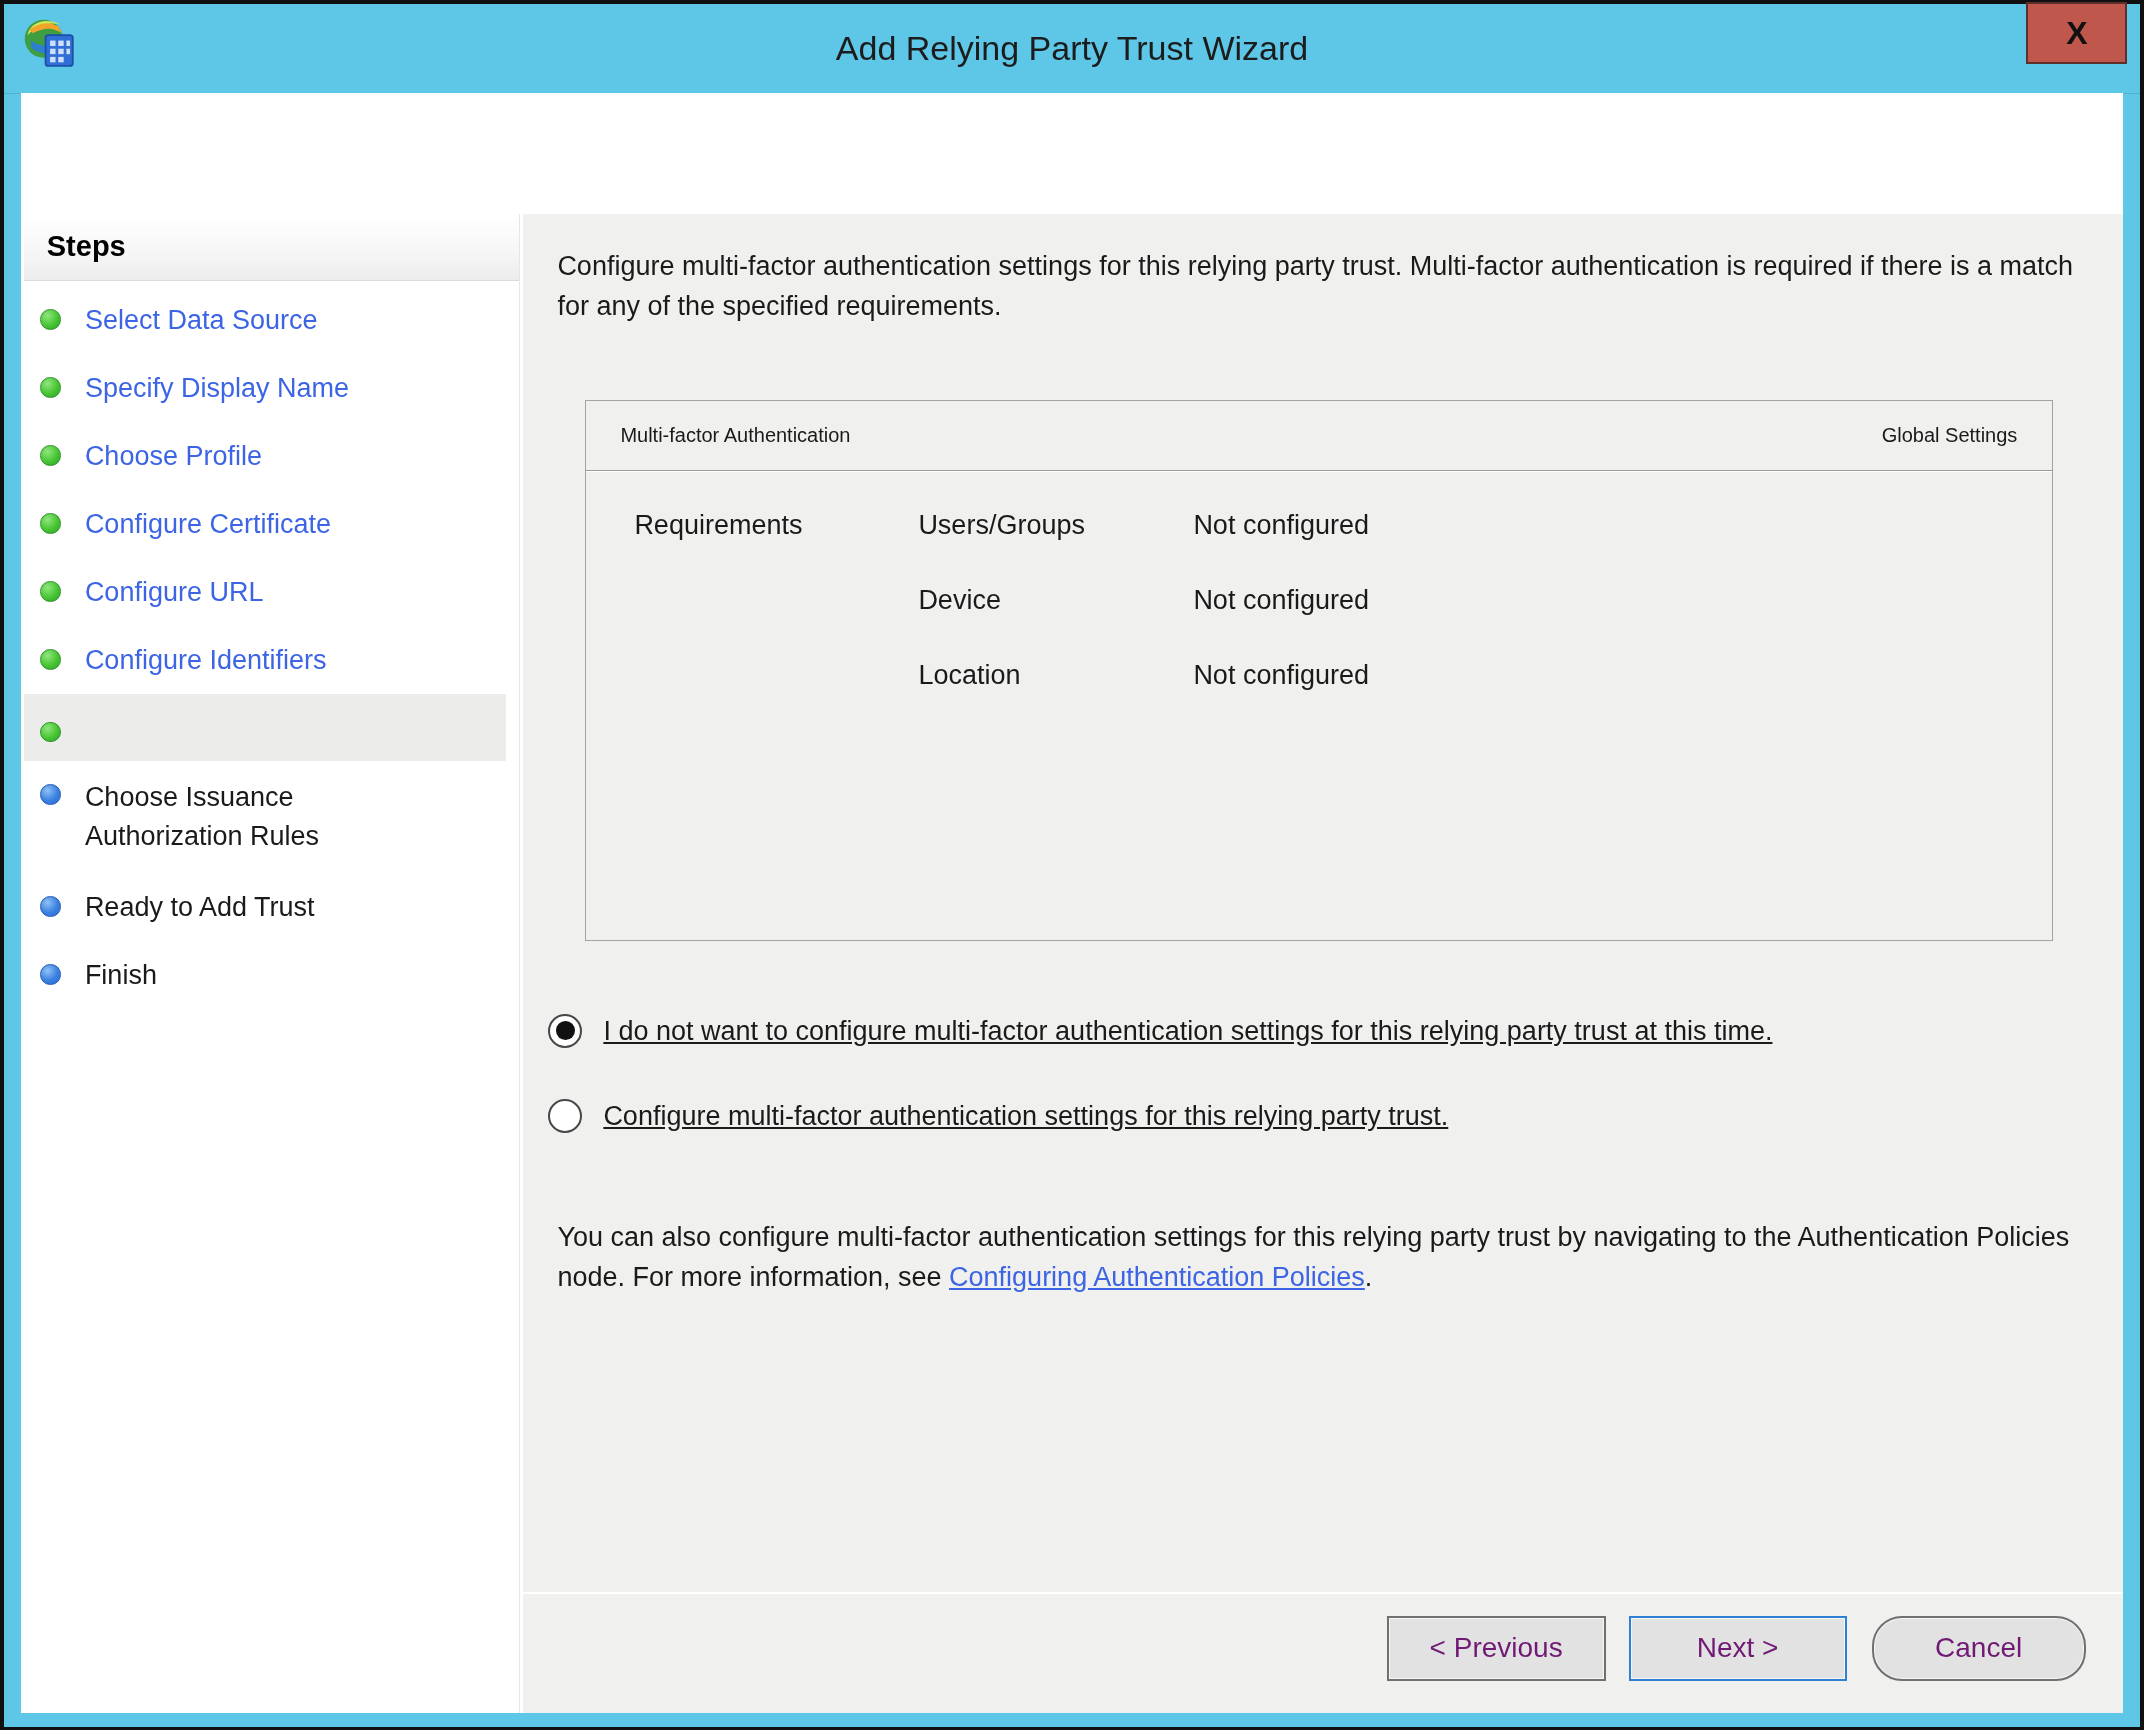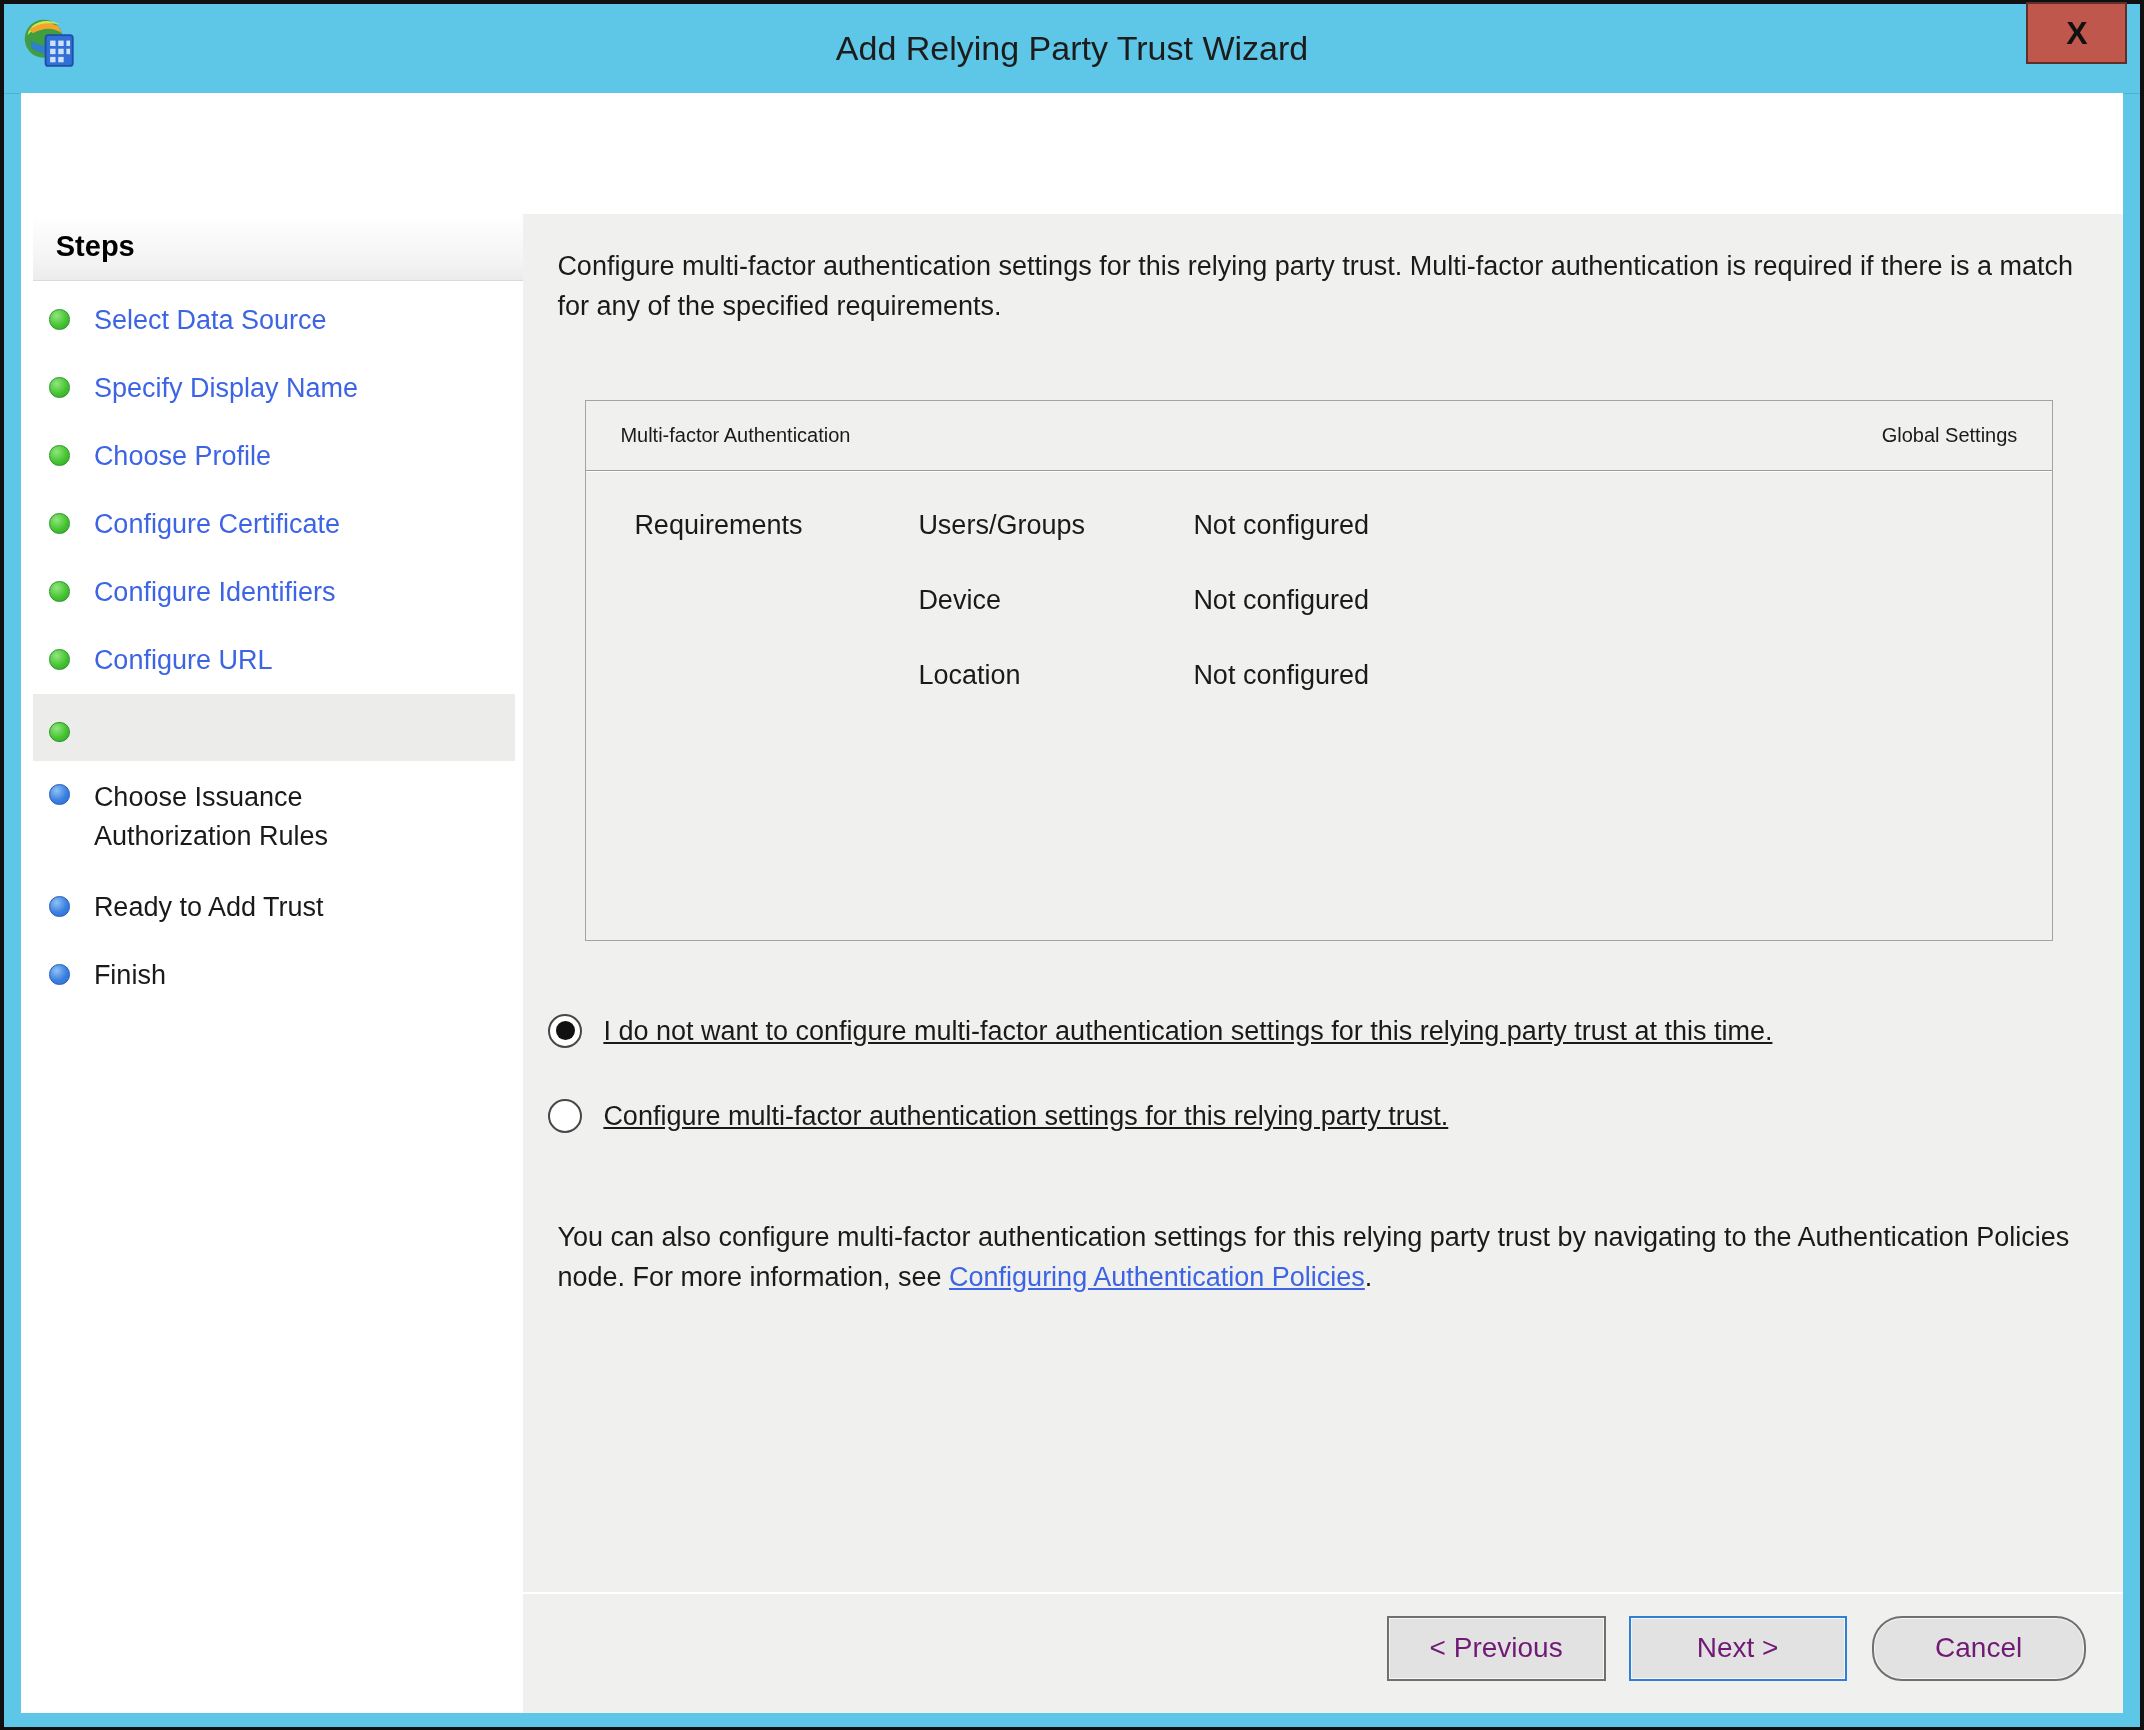--- a/index.html
+++ b/index.html
@@ -14,21 +14,21 @@
   .app-icon{position:absolute;left:18.6px;top:13px;width:58px;height:58px;}
   .title{position:absolute;left:0;right:0;top:0;height:77px;line-height:88px;text-align:center;
          font-size:34px;color:#1c1c1c;}
   .close-btn{position:absolute;right:13px;top:-1.9px;width:101px;height:62px;
          background:var(--close-red,#c0574c);border:2.8px solid #5e2f29;
          font-family:inherit;font-size:32px;font-weight:bold;color:#111;line-height:1;
          display:flex;align-items:center;justify-content:center;padding:0;cursor:pointer;}
   
   .inner{position:absolute;left:17.7px;right:17.7px;top:89px;bottom:14px;background:#ffffff;overflow:hidden;}
   
-  .sidebar{position:absolute;left:12px;top:121px;bottom:0;width:495px;background:#ffffff;border-right:0.9px solid #e6e6e6;}
+  .sidebar{position:absolute;left:3px;top:121px;bottom:0;width:495px;background:#ffffff;border-right:0.9px solid #e6e6e6;}
   .steps-heading{position:absolute;left:0;top:0;right:0;height:67px;line-height:65px;padding-left:22.4px;
          font-size:29px;font-weight:bold;color:#000;
          background:linear-gradient(#ffffff 0%,#f4f4f4 70%,#ececec 100%);
          border-bottom:0.9px solid #dadada;box-sizing:border-box;}
   .steps-list{position:absolute;left:0;right:0;top:72px;}
   .step-item{display:flex;gap:24px;padding:17px 13px 17px 16px;font-size:27px;line-height:34px;}
   .step-item .bullet{width:20.5px;height:20.5px;border-radius:50%;margin-top:6.5px;flex:none;box-sizing:border-box;}
   .step-item.done .bullet,.step-item.current .bullet{
          background:radial-gradient(circle at 35% 30%,#90e77f 0%,#47c432 55%,#2fa32c 100%);
          border:0.9px solid var(--bullet-green,#2a9427);}
@@ -113,25 +113,25 @@
           <div class="step-item done">
             <span class="bullet"></span>
             <span class="label">Choose Profile</span>
           </div>
           <div class="step-item done">
             <span class="bullet"></span>
             <span class="label">Configure Certificate</span>
           </div>
           <div class="step-item done">
             <span class="bullet"></span>
-            <span class="label">Configure Identifiers</span>
+            <span class="label">Configure URL</span>
           </div>
           <div class="step-item done">
             <span class="bullet"></span>
-            <span class="label">Configure URL</span>
+            <span class="label">Configure Identifiers</span>
           </div>
           <div class="step-item current multiline">
             <span class="bullet"></span>
           </div>
           <div class="step-item upcoming multiline">
             <span class="bullet"></span>
             <span class="label">Choose Issuance<br>Authorization Rules</span>
           </div>
           <div class="step-item upcoming">
             <span class="bullet"></span>

